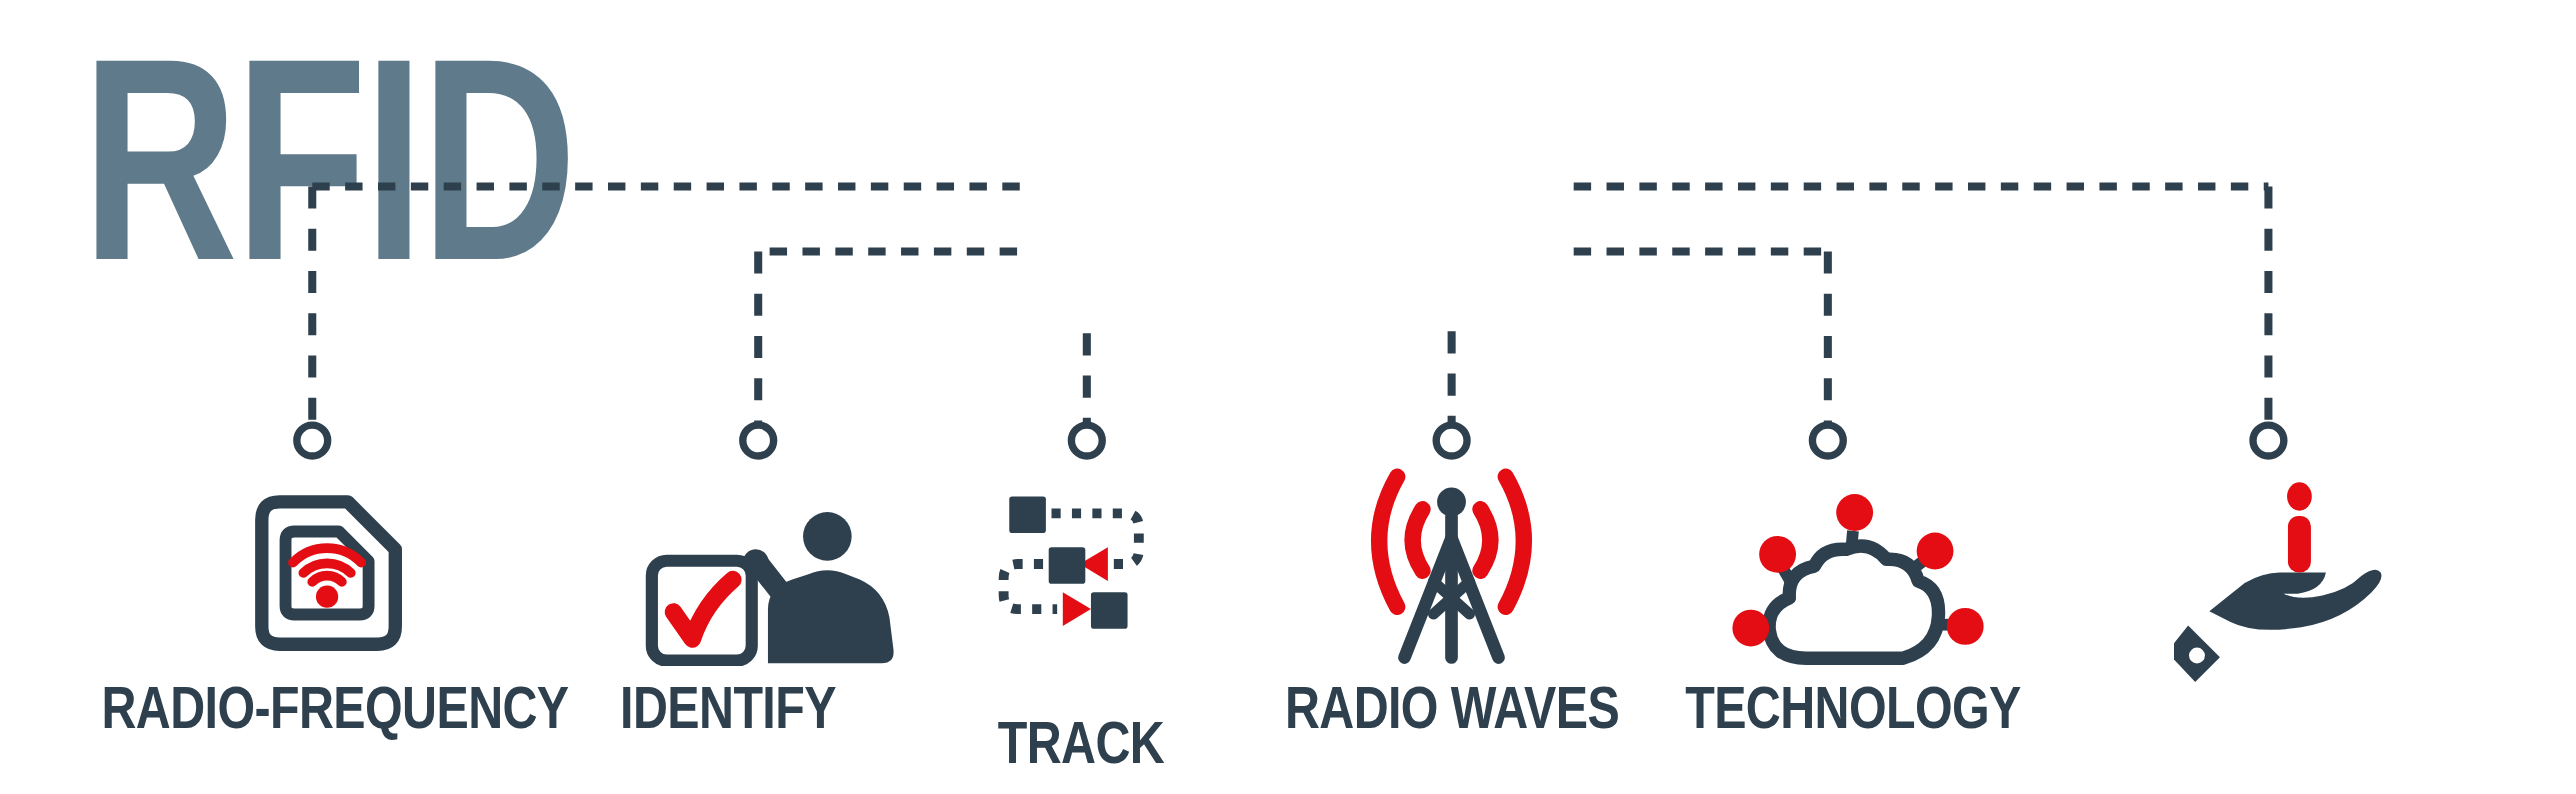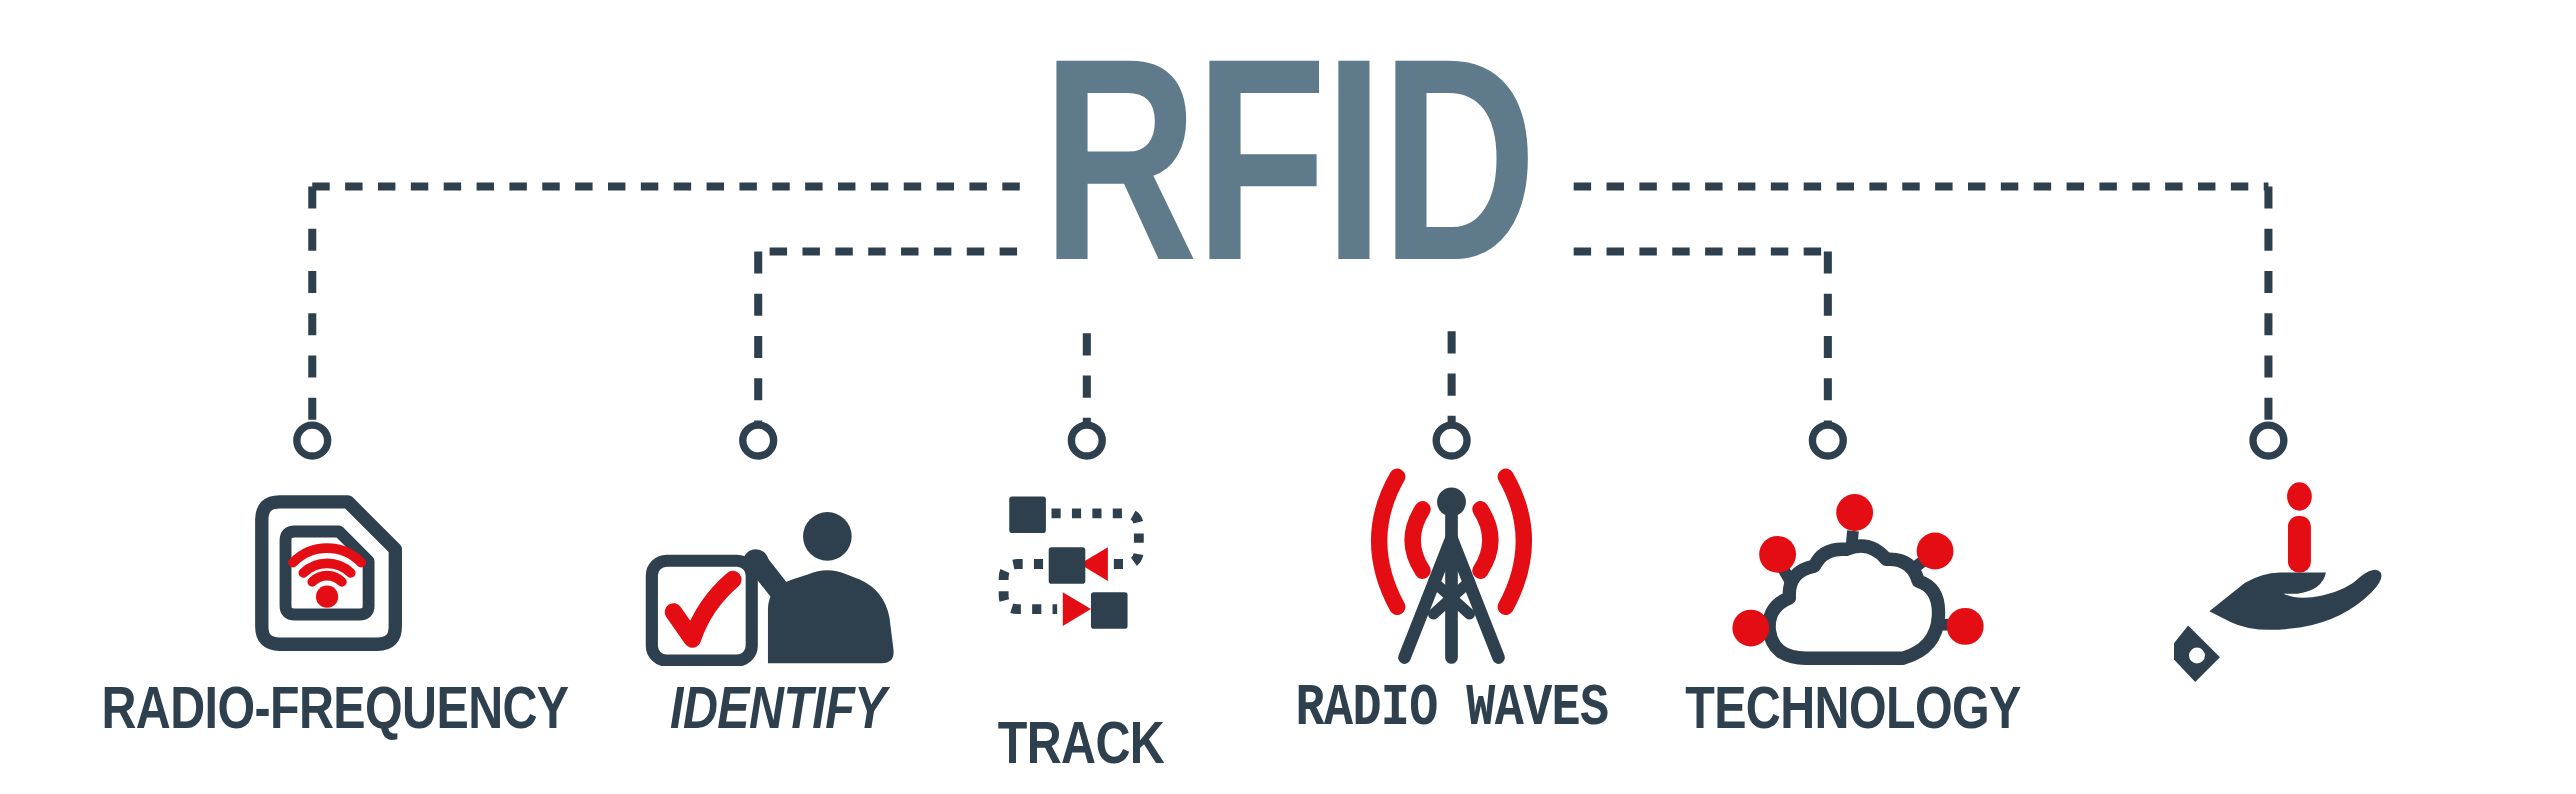--- a/index.html
+++ b/index.html
@@ -11,21 +11,21 @@
   html,body{margin:0;padding:0;background:var(--bg);}
   .banner{
     position:relative;
     width:2576px;height:794px;
     background:var(--bg);
     overflow:hidden;
     font-family:"Liberation Sans","DejaVu Sans",sans-serif;
   }
   .title-wrap{
     position:absolute;left:0;top:14.8px;width:100%;
-    text-align:center;line-height:1;
+    line-height:1;
   }
   .title-text{
     display:inline-block;
     font-size:288px;font-weight:bold;
     color:var(--title);
     letter-spacing:-4px;
     transform:scaleX(0.75);
     transform-origin:center top;
   }
   .connector-layer{position:absolute;left:0;top:0;}
@@ -163,19 +163,19 @@
       <rect class="ic-red-f" x="64.5" y="26" width="13" height="32" rx="6"></rect>
     </g>
     <g>
       <path class="ic-dark-f" d="M 20 80 L 40 64 Q 50 58 60 58 L 86 58 Q 84 68 70 70 L 62 70 Q 70 74 84 71 Q 98 68 106 60 Q 114 54 117 58 Q 119 62 112 69 Q 96 85 72 89 Q 46 93 32 86 Z"></path>
       <path class="ic-dark-f" d="M 8 88 L 26 106 L 12 120 L -4 103 Z"></path>
       <circle cx="13" cy="105" r="4.5" fill="#ffffff"></circle>
     </g>
   </svg>
 
   <div class="label" style="left:335px;"><span>RADIO-FREQUENCY</span></div>
-  <div class="label" style="left:778px;font-style:italic;"><span>IDENTIFY</span></div>
+  <div class="label" style="left:728px;"><span>IDENTIFY</span></div>
   <div class="label" style="left:1081px;margin-top:35px;"><span>TRACK</span></div>
-  <div class="label" style="left:1452px;font-family:Liberation Mono, monospace;"><span>RADIO WAVES</span></div>
+  <div class="label" style="left:1452px;"><span>RADIO WAVES</span></div>
   <div class="label" style="left:1853px;"><span>TECHNOLOGY</span></div>
 
 </div>
 
 
 </body></html>

